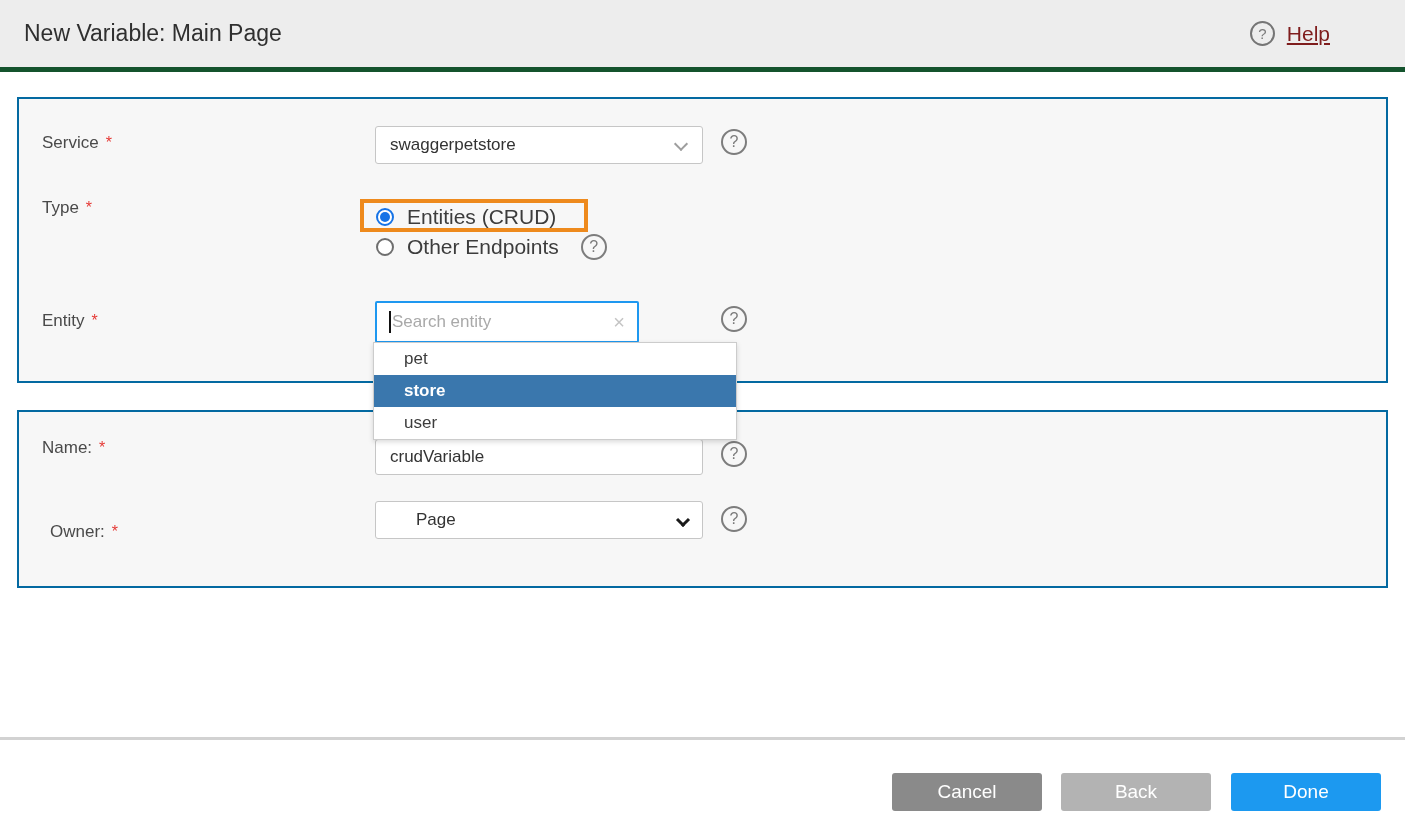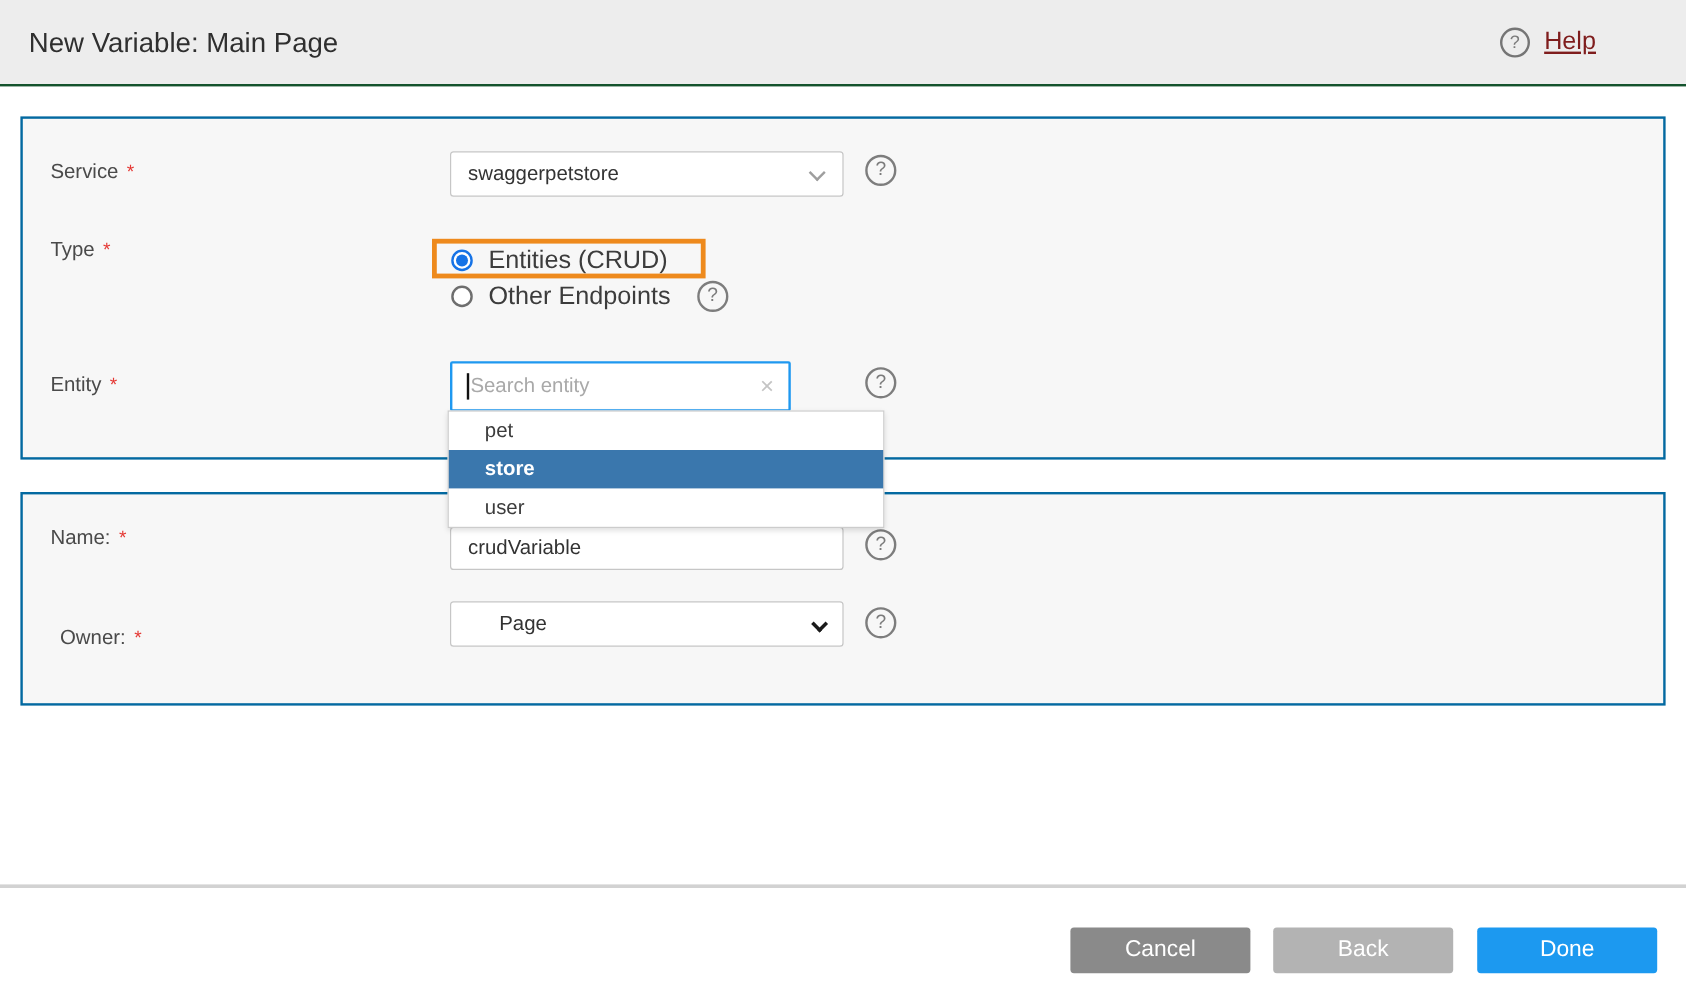--- a/index.html
+++ b/index.html
@@ -8,21 +8,21 @@
     font-family: "Liberation Sans", "DejaVu Sans", sans-serif;
     background: #ffffff;
     position: relative;
     overflow: hidden;
     color: #3c3c3c;
   }
 
   
   .header {
     position: absolute; left: 0; top: 0; width: 1405px; height: 72px;
-    background: #ededed; border-bottom: 2px solid #14532d;
+    background: #ededed; border-bottom: 5px solid #14532d;
     display: flex; align-items: center; justify-content: space-between;
     padding: 0 75px 0 24px;
   }
   .header-title { font-size: 23px; color: #2f2f2f; }
   .help-link { display: flex; align-items: center; gap: 12px; cursor: pointer; }
   .help-link .help-text { font-size: 21px; color: #7f1d1d; text-decoration: underline; }
 
   .qicon {
     border-radius: 50%;
     display: flex; align-items: center; justify-content: center;
@@ -74,21 +74,21 @@
   }
   .radio-label { font-size: 21px; color: #3c3c3c; }
 
   .highlight-box {
     position: absolute; left: 341px; top: 100px; width: 228px; height: 33px;
     border: 4px solid #ee8a1d; pointer-events: none; z-index: 5;
   }
 
   
   .search-box {
-    position: absolute; left: 356px; top: 202px; width: 284px; height: 42px;
+    position: absolute; left: 356px; top: 202px; width: 264px; height: 42px;
     background: #fff; border: 2px solid #1e98f0; border-radius: 2px;
     display: flex; align-items: center; padding: 0 12px; justify-content: center;
   }
   .caret { width: 2px; height: 22px; background: #111; margin-right: 1px; }
   .placeholder { font-size: 17px; color: #a9a9a9; flex: 1; }
   .clear-x { font-size: 20px; color: #c4c4c4; line-height: 1; cursor: pointer; }
 
   
   .dropdown {
     position: absolute; left: 373px; top: 342px; width: 364px;

